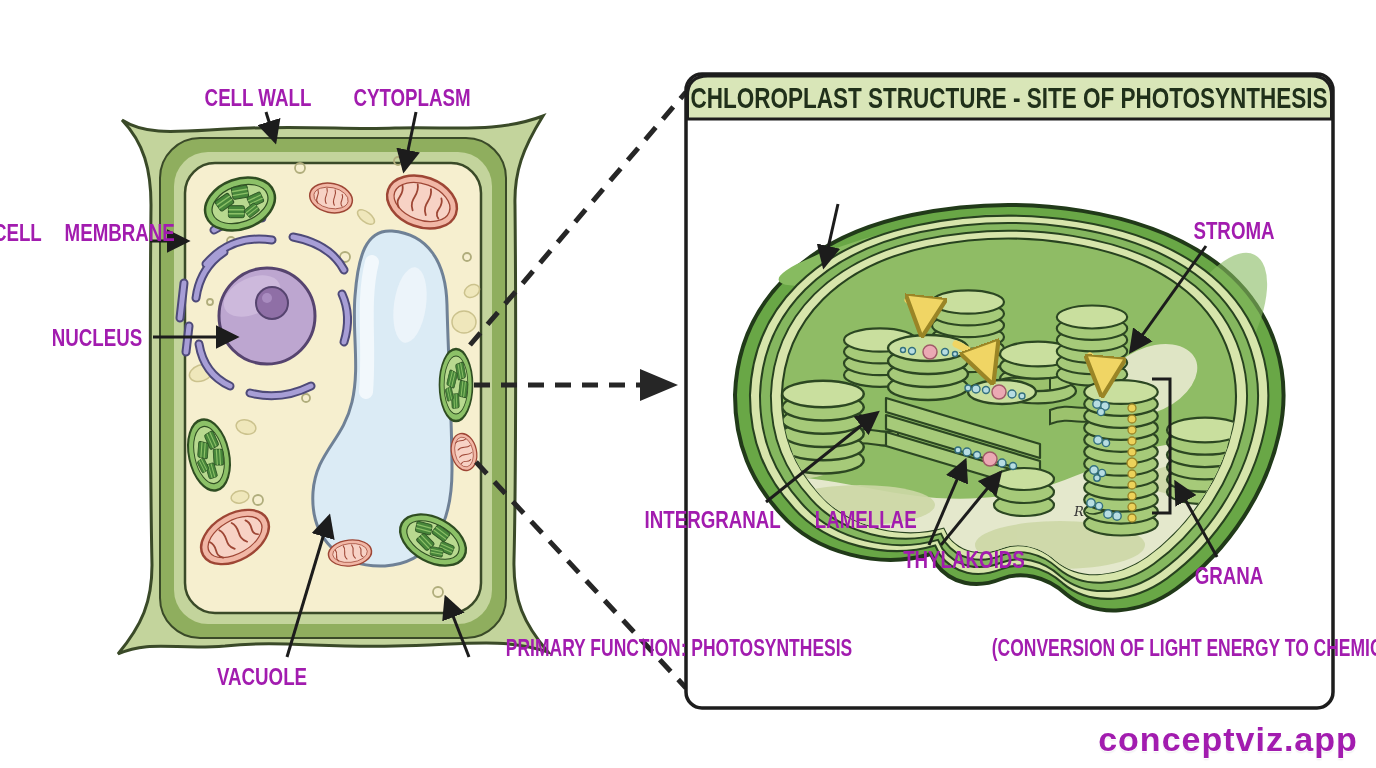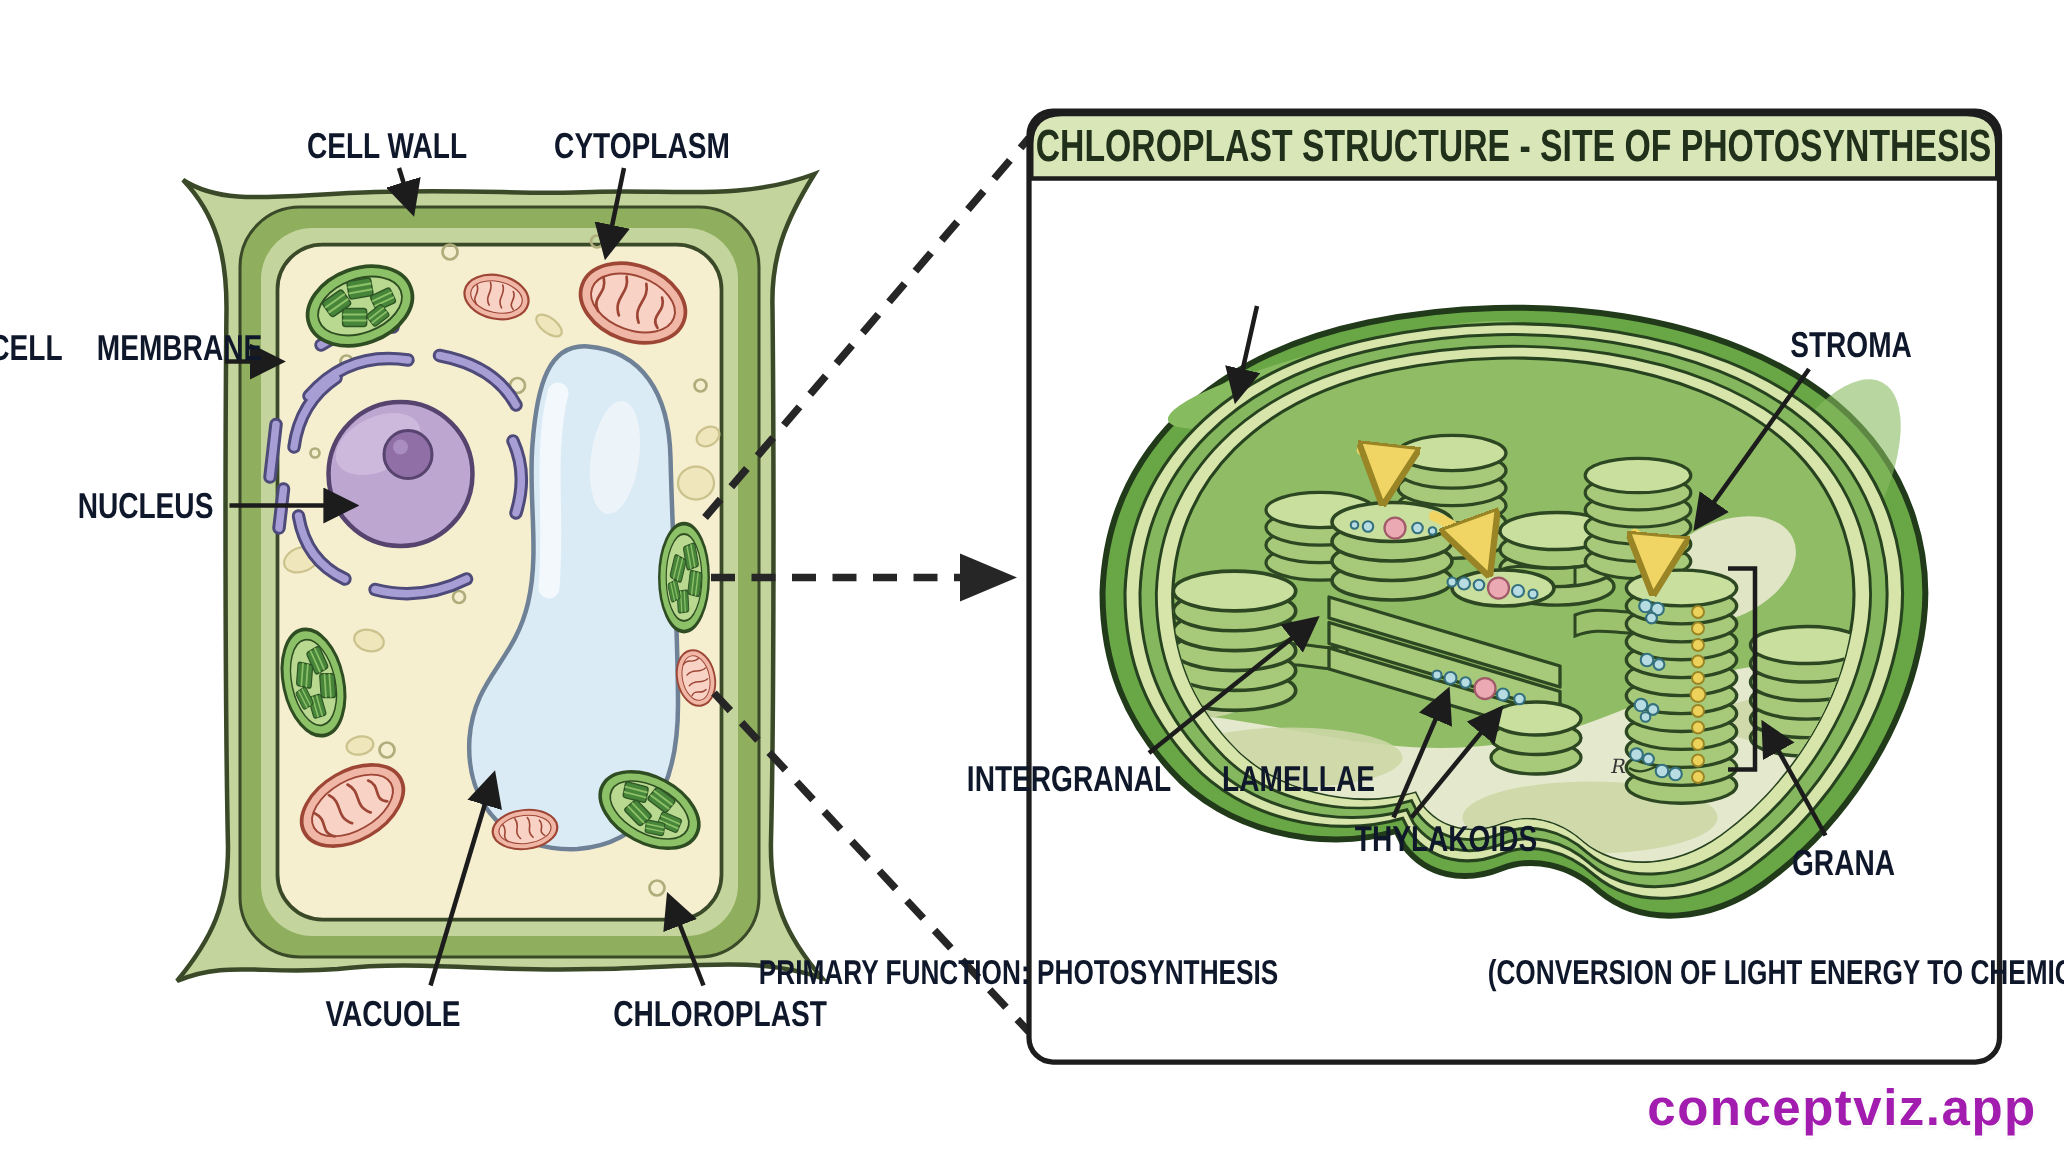--- a/index.html
+++ b/index.html
@@ -1,19 +1,19 @@
 <!DOCTYPE html>
 <html><head>
 <meta charset="utf-8">
 <style>
   html,body{margin:0;padding:0;background:#ffffff;}
   .stage{position:relative;width:1376px;height:768px;overflow:hidden;background:#ffffff;
          font-family:"Liberation Sans",sans-serif;}
   .stage svg{position:absolute;left:0;top:0;}
-  .lbl{position:absolute;transform:translateX(-50%);text-align:center;color:#0f172a;
+  .lbl{position:absolute;transform:translateX(-50%);text-align:center;color:#a21caf;
        font-weight:700;white-space:nowrap;}
   .lbl .ln{display:inline-block;transform:scaleX(.78);transform-origin:50% 50%;}
   .md{font-size:24px;line-height:27px;}
   .mix .l2{display:block;font-size:20px;line-height:25px;font-weight:600;}
   .mix .l2 .ln{transform:scaleX(.84);}
   .ttl{font-size:30px;color:#20301a;}
   .ttl .ln{transform:scaleX(.75);}
   .ftr{font-size:23px;line-height:28px;}
   .ftr .ln{transform:scaleX(.76);}
   .wm{font-size:34px;font-weight:700;color:#a21caf;letter-spacing:1px;
@@ -315,25 +315,24 @@
     <path d="M266,112 L275,141"></path>
     <path d="M416,112 L404,170"></path>
     <path d="M150,241 L187,241"></path>
     <path d="M153,337 L236,337"></path>
     <path d="M287,657 L329,517"></path>
     <path d="M469,657 L446,598"></path>
   </g>
 </svg>
 
 <div class="lbl md" style="left:258px;top:84px;"><span class="ln">CELL WALL</span></div>
-<div class="lbl md" style="left:428px;top:84px;"><span class="ln">CYTOPLASM</span></div>
+<div class="lbl md" style="left:412px;top:84px;"><span class="ln">CYTOPLASM</span></div>
 <div class="lbl md" style="left:88px;top:219px;"><span class="ln ln2">CELL</span><span class="ln ln2">MEMBRANE</span></div>
 <div class="lbl md" style="left:97px;top:324px;"><span class="ln">NUCLEUS</span></div>
 <div class="lbl md" style="left:262px;top:663px;"><span class="ln">VACUOLE</span></div>
-<div class="lbl md" style="left:480px;top:663px;"><span class="ln">CHLOROPLAST</span></div>
 
 <div class="lbl ttl" style="left:1009px;top:81px;"><span class="ln">CHLOROPLAST STRUCTURE - SITE OF PHOTOSYNTHESIS</span></div>
 
 <div class="lbl md" style="left:1234px;top:217px;"><span class="ln">STROMA</span></div>
 <div class="lbl md" style="left:778px;top:506px;"><span class="ln ln2">INTERGRANAL</span><span class="ln ln2">LAMELLAE</span></div>
 <div class="lbl md" style="left:964px;top:546px;"><span class="ln">THYLAKOIDS</span></div>
 <div class="lbl md mix" style="left:1229px;top:562px;">
   <span class="ln ln2">GRANA</span>
 </div>
 <div class="lbl rmark" style="left:1079px;top:504px;"><span>R</span></div>

